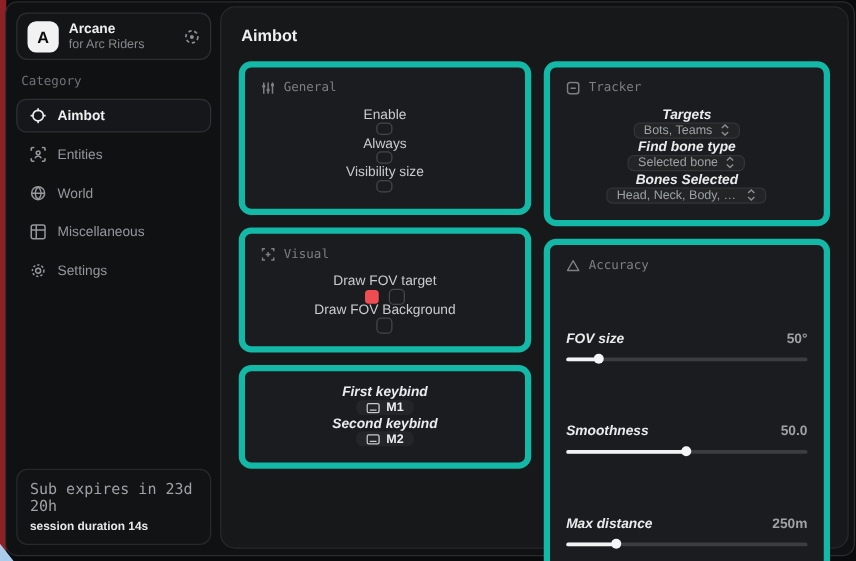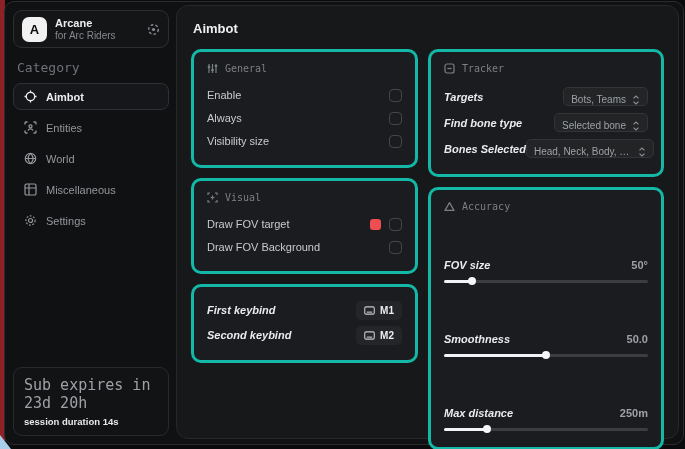--- a/index.html
+++ b/index.html
@@ -28,71 +28,71 @@
     width:25px; height:25px; border-radius:7px; background:#f2f2f2;
     color:#0c0c0c; font-weight:bold; font-size:13px;
     display:flex; align-items:center; justify-content:center; flex:0 0 auto;
   }
   .logo-text { flex:1; line-height:1.15; }
   .logo-title { color:#eceeef; font-size:11px; font-weight:bold; }
   .logo-sub { color:#85888c; font-size:10px; }
   .loader-ic { color:#8a8d91; flex:0 0 auto; cursor:pointer; display:flex; }
   .cat-label {
     font-family:"DejaVu Sans Mono", monospace;
-    color:#6f7276; font-size:13px; margin:12px 4px 8px;
+    color:#6f7276; font-size:10px; margin:12px 4px 8px;
   }
   .nav { display:flex; flex-direction:column; gap:4px; }
   .nav-item {
     display:flex; align-items:center; gap:9px; height:27px;
     padding:0 10px; border-radius:8px; border:1px solid transparent;
     color:#94979b; font-size:11px; cursor:pointer;
   }
   .nav-item.active {
     background:#16171a; border-color:#2e3033; color:#eceef0; font-weight:bold;
   }
   .nav-item .ni { display:flex; width:13px; justify-content:center; }
   .sub-card {
     position:absolute; left:8px; right:8px; bottom:8px;
     background:#121315; border:1px solid #27292c; border-radius:9px;
     padding:8px 10px;
   }
-  .sub-line1 { font-family:"DejaVu Sans Mono", monospace; color:#9ea1a5; font-size:15px; }
+  .sub-line1 { font-family:"DejaVu Sans Mono", monospace; color:#9ea1a5; font-size:12px; }
   .sub-line2 { color:#e7e9eb; font-size:9.5px; font-weight:bold; margin-top:4px; }
   
   .panel {
     position:absolute; left:171px; top:3px; right:4px; bottom:5px;
     background:#17181a; border:1px solid #26282a; border-radius:12px;
     padding:12px 14px;
   }
   .page-title { color:#eef0f1; font-size:13px; font-weight:bold; margin:3px 0 13px 2px; }
   .cols { display:flex; gap:10px; align-items:flex-start; }
   .col-l { width:241px; display:flex; flex-direction:column; gap:10px; }
   .col-r { width:236px; display:flex; flex-direction:column; gap:10px; }
   .card {
-    background:#1b1c1f; border:3px solid #14b8a6; border-radius:10px;
+    background:#1b1c1f; border:5px solid #14b8a6; border-radius:10px;
     padding:11px 13px 13px; width:100%;
   }
   .card-head {
     display:flex; align-items:center; gap:7px;
     font-family:"DejaVu Sans Mono", monospace;
     color:#7c7f83; font-size:10px; margin-bottom:10px;
   }
   .card-head .hi { display:flex; color:#7c7f83; }
-  .row { display:flex; align-items:center; justify-content:space-between; height:22px; }
+  .row { display:flex; align-items:center; justify-content:space-between; height:22px;flex-direction:column; }
   .row + .row { margin-top:1px; }
   .row-label { color:#c9cbcd; font-size:11px; }
   .row-label.strong { color:#e9ebed; font-weight:bold; font-size:11px;font-style:italic; }
   .row-right { display:flex; align-items:center; gap:8px; }
   .checkbox {
     width:13px; height:13px; border:1.5px solid #44474a; border-radius:4px;
     background:transparent; cursor:pointer;
   }
   .swatch { width:11px; height:11px; border-radius:3px; cursor:pointer; }
   .select {
-    display:flex; align-items:flex-end; gap:6px; height:19px;
+    display:flex; align-items:flex-start; gap:6px; height:19px;
     background:#222426; border:1px solid #323437; border-radius:5px;
     padding:0 7px; cursor:pointer; max-width:158px;
   }
   .select-val {
     color:#9ea1a5; font-size:10px; white-space:nowrap;
     overflow:hidden; text-overflow:ellipsis;
   }
   .select .udi { display:flex; color:#8a8d91; flex:0 0 auto; }
   .keybadge {
     display:flex; align-items:center; gap:5px; height:19px;

